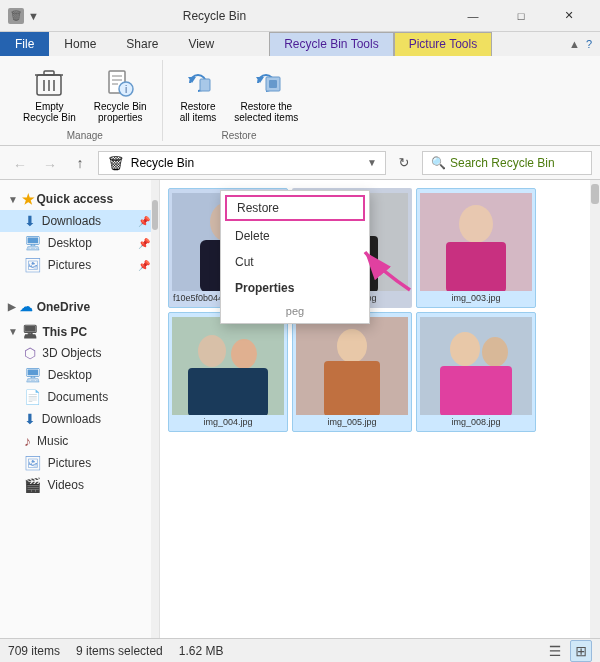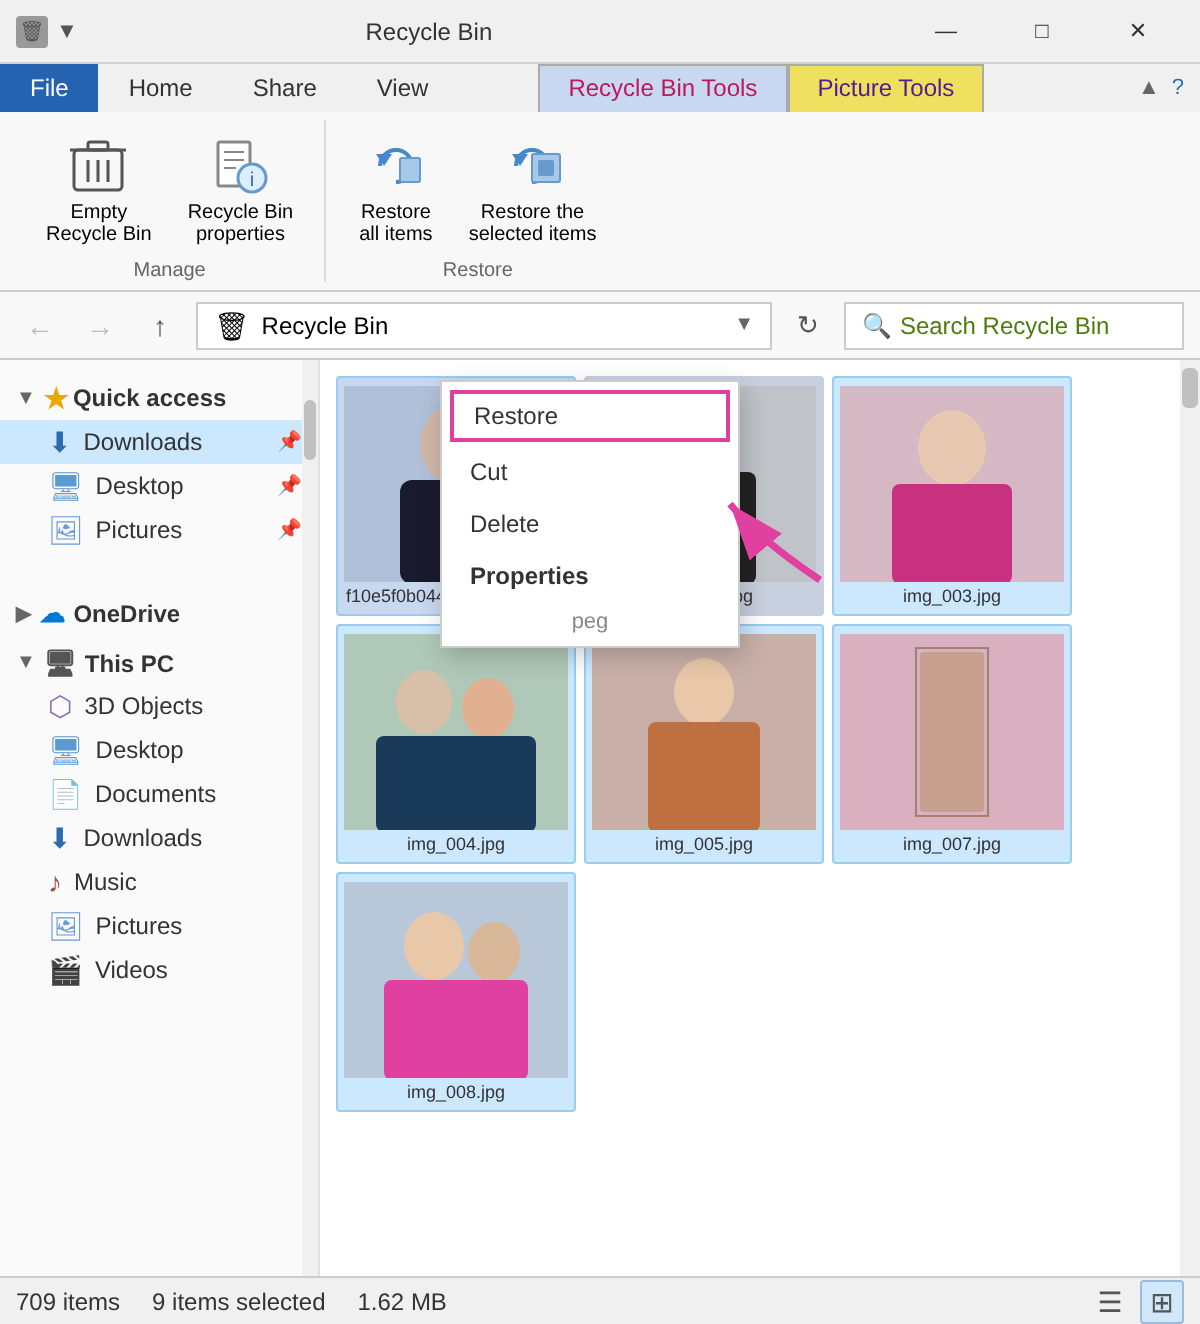--- a/index.html
+++ b/index.html
@@ -29,21 +29,21 @@
     }
     .ribbon-tab {
       padding: 4px 14px;
       font-size: 12px;
       cursor: pointer;
       border: 1px solid transparent;
       border-bottom: none;
       color: #333;
     }
     .ribbon-tab.active-file { background: #2563b0; color: white; }
-    .ribbon-tab.active-manage { background: #c8d8f0; border: 1px solid #aaa; border-bottom: none; color: #be185d; }
+    .ribbon-tab.active-manage { background: #c8d8f0; border: 1px solid #aaa; border-bottom: none; color: #4c1d95; }
     .ribbon-tab.active-manage2 { background: #f0e060; border: 1px solid #aaa; border-bottom: none; color: #4c1d95; }
 
     
     .ribbon {
       background: #f8f8f8;
       border-bottom: 1px solid #ccc;
       height: 90px;
       display: flex;
       align-items: stretch;
       padding: 4px 8px;
@@ -539,48 +539,38 @@
         <svg width="112" height="100" viewBox="0 0 112 100">
           <rect width="112" height="100" fill="#c8b0a8"></rect>
           <ellipse cx="56" cy="30" rx="15" ry="17" fill="#e8c8a8"></ellipse>
           <rect x="28" y="45" width="56" height="55" rx="4" fill="#c07040"></rect>
         </svg>
       </div>
       <div class="file-name">img_005.jpg</div>
     </div>
 
 
-    <div class="file-item selected">
-      <div class="file-thumbnail photo-8">
-        <svg width="112" height="100" viewBox="0 0 112 100">
-          <rect width="112" height="100" fill="#d8b0c0"></rect>
-          <rect x="40" y="10" width="32" height="80" fill="#c8a090" rx="2"></rect>
-          <rect x="38" y="8" width="36" height="84" fill="none" stroke="#a08070" stroke-width="1"></rect>
-        </svg>
-      </div>
-      <div class="file-name">img_007.jpg</div>
-    </div>
 
     <div class="file-item selected">
       <div class="file-thumbnail photo-7">
         <svg width="112" height="100" viewBox="0 0 112 100">
           <rect width="112" height="100" fill="#b8c8d8"></rect>
           <ellipse cx="45" cy="33" rx="15" ry="17" fill="#e8c8a8"></ellipse>
           <ellipse cx="75" cy="36" rx="13" ry="15" fill="#d8b898"></ellipse>
           <rect x="20" y="50" width="72" height="50" rx="4" fill="#e040a0"></rect>
         </svg>
       </div>
       <div class="file-name">img_008.jpg</div>
     </div>
 
 
     <div class="context-menu">
       <div class="context-item active-restore">Restore</div>
+      <div class="context-item">Delete</div>
       <div class="context-item">Cut</div>
-      <div class="context-item">Delete</div>
       <div class="context-item bold">Properties</div>
       <div style="text-align:center;font-size:11px;padding:4px;color:#888;">peg</div>
     </div>
 
     <div class="arrow-overlay">
       <svg width="80" height="60" viewBox="0 0 80 60">
         <defs>
           <marker id="arrowhead" markerWidth="8" markerHeight="6" refX="8" refY="3" orient="auto">
             <polygon points="0 0, 8 3, 0 6" fill="#e040a0"></polygon>
           </marker>

